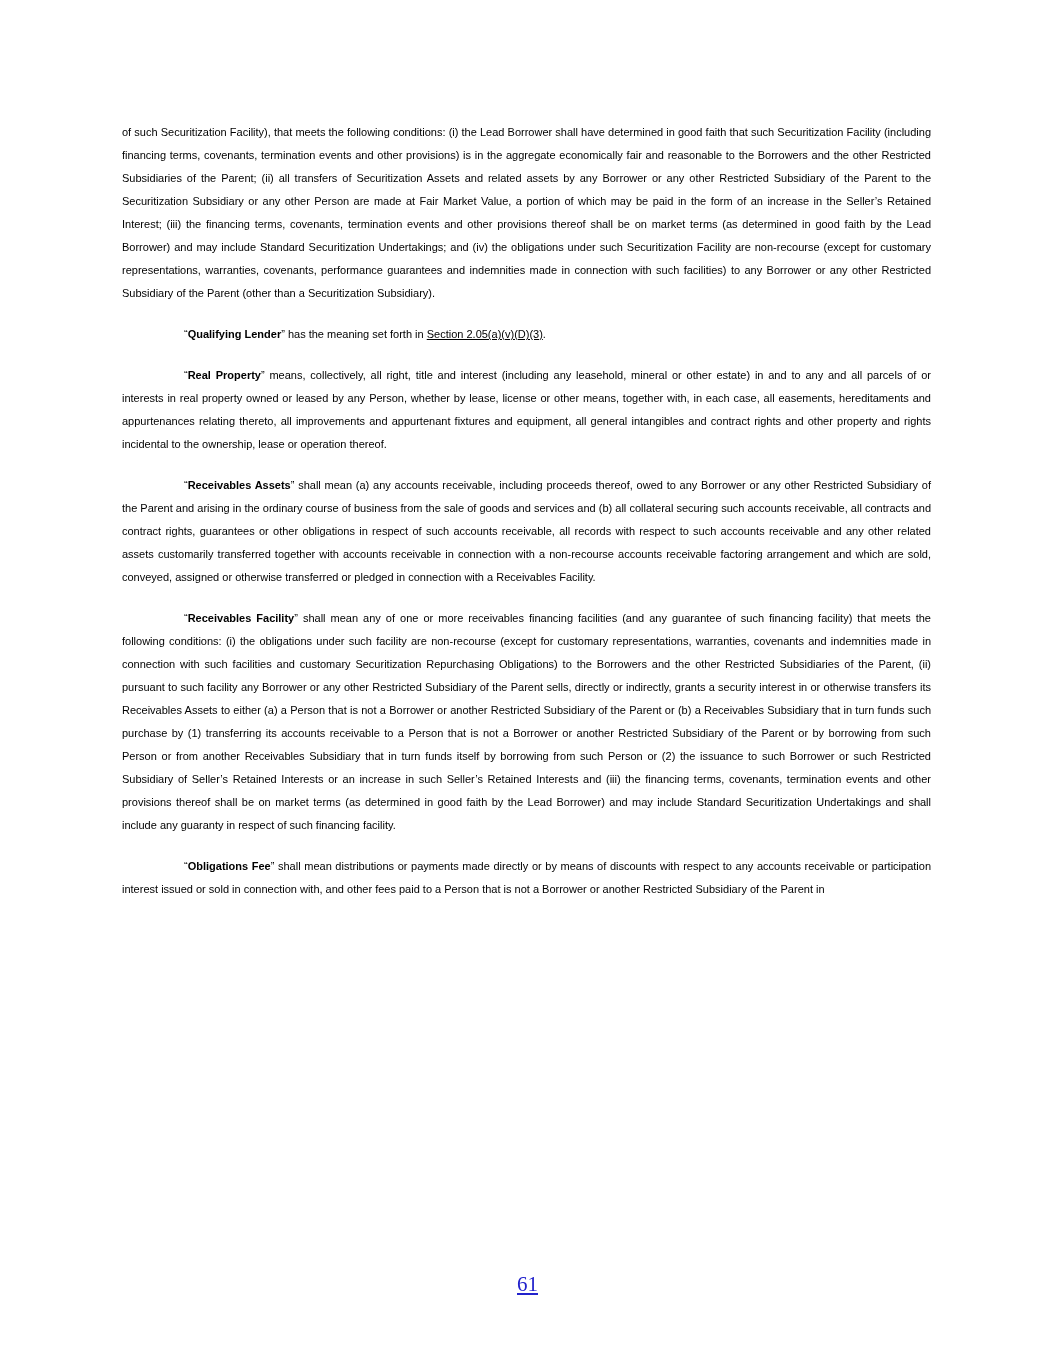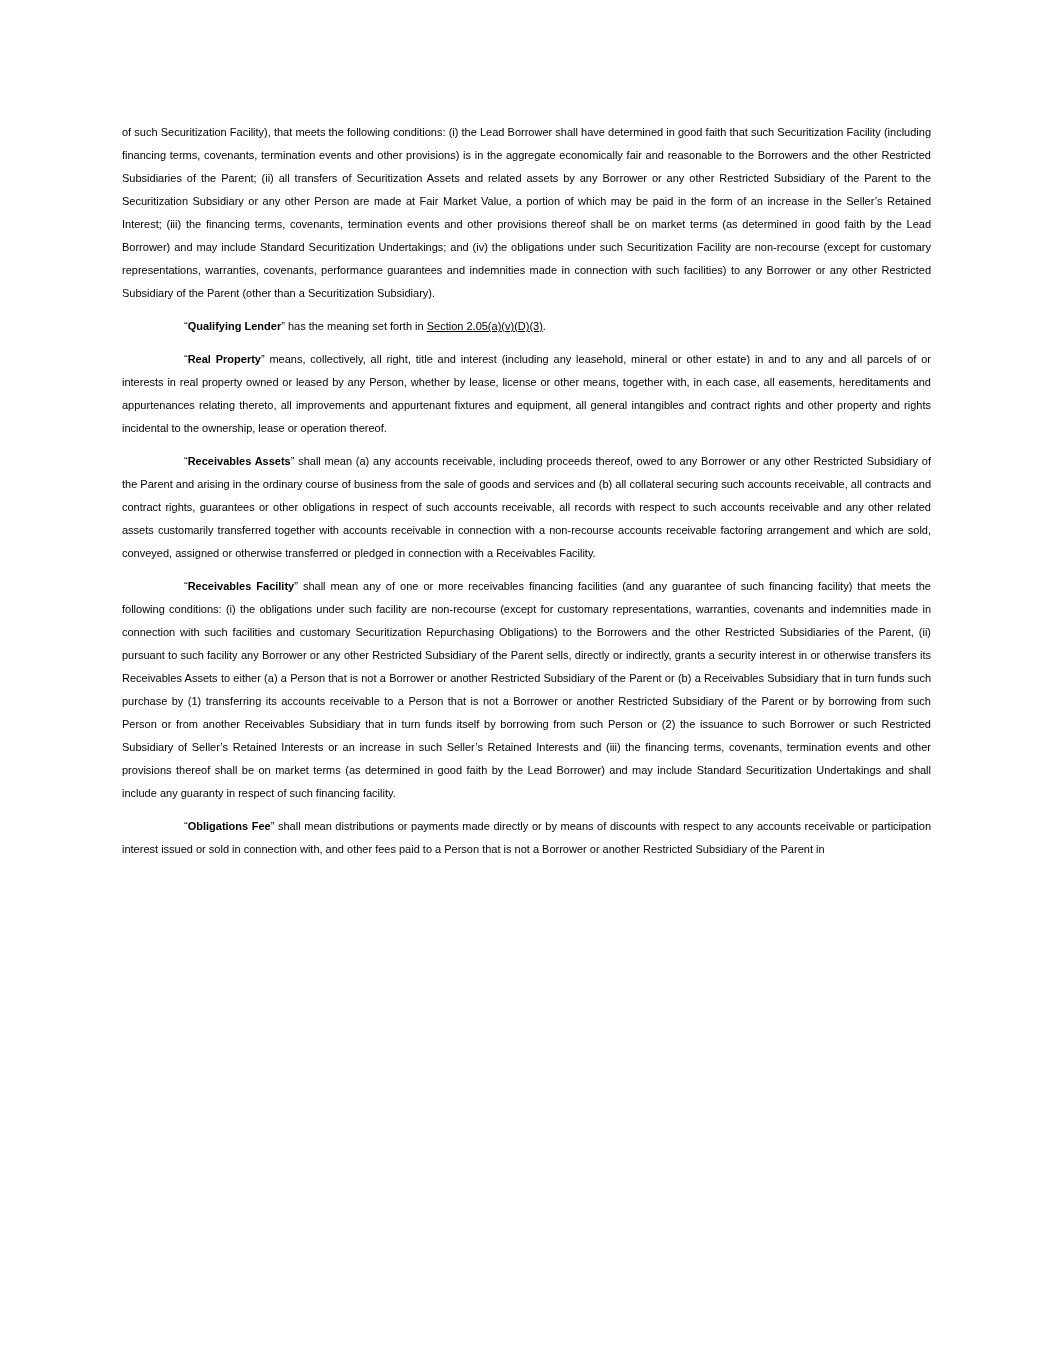--- a/index.html
+++ b/index.html
@@ -24,21 +24,21 @@
     font-size: 11px;
     line-height: 23px;
     color: #000000;
     text-align: justify;
   }
   .doc-body p {
     margin: 0;
     padding: 0;
   }
   .doc-body p + p {
-    margin-top: 10px;
+    margin-top: 18px;
   }
   .doc-body p.indent {
     text-indent: 62px;
   }
   .term {
     font-weight: bold;
   }
   .section-ref {
     text-decoration: underline;
     color: #000000;
@@ -64,13 +64,16 @@
 
 <div class="page">
   <div class="doc-body">
       <p><span>of such Securitization Facility), that meets the following conditions: (i) the Lead Borrower shall have determined in good faith that such Securitization Facility (including financing terms, covenants, termination events and other provisions) is in the aggregate economically fair and reasonable to the Borrowers and the other Restricted Subsidiaries of the Parent; (ii) all transfers of Securitization Assets and related assets by any Borrower or any other Restricted Subsidiary of the Parent to the Securitization Subsidiary or any other Person are made at Fair Market Value, a portion of which may be paid in the form of an increase in the Seller’s Retained Interest; (iii) the financing terms, covenants, termination events and other provisions thereof shall be on market terms (as determined in good faith by the Lead Borrower) and may include Standard Securitization Undertakings; and (iv) the obligations under such Securitization Facility are non-recourse (except for customary representations, warranties, covenants, performance guarantees and indemnities made in connection with such facilities) to any Borrower or any other Restricted Subsidiary of the Parent (other than a Securitization Subsidiary).</span></p>
       <p class="indent"><span>“</span><span class="term">Qualifying Lender</span><span>” has the meaning set forth in </span><span class="section-ref">Section 2.05(a)(v)(D)(3)</span><span>.</span></p>
       <p class="indent"><span>“</span><span class="term">Real Property</span><span>” means, collectively, all right, title and interest (including any leasehold, mineral or other estate) in and to any and all parcels of or interests in real property owned or leased by any Person, whether by lease, license or other means, together with, in each case, all easements, hereditaments and appurtenances relating thereto, all improvements and appurtenant fixtures and equipment, all general intangibles and contract rights and other property and rights incidental to the ownership, lease or operation thereof.</span></p>
       <p class="indent"><span>“</span><span class="term">Receivables Assets</span><span>” shall mean (a) any accounts receivable, including proceeds thereof, owed to any Borrower or any other Restricted Subsidiary of the Parent and arising in the ordinary course of business from the sale of goods and services and (b) all collateral securing such accounts receivable, all contracts and contract rights, guarantees or other obligations in respect of such accounts receivable, all records with respect to such accounts receivable and any other related assets customarily transferred together with accounts receivable in connection with a non-recourse accounts receivable factoring arrangement and which are sold, conveyed, assigned or otherwise transferred or pledged in connection with a Receivables Facility.</span></p>
       <p class="indent"><span>“</span><span class="term">Receivables Facility</span><span>” shall mean any of one or more receivables financing facilities (and any guarantee of such financing facility) that meets the following conditions: (i) the obligations under such facility are non-recourse (except for customary representations, warranties, covenants and indemnities made in connection with such facilities and customary Securitization Repurchasing Obligations) to the Borrowers and the other Restricted Subsidiaries of the Parent, (ii) pursuant to such facility any Borrower or any other Restricted Subsidiary of the Parent sells, directly or indirectly, grants a security interest in or otherwise transfers its Receivables Assets to either (a) a Person that is not a Borrower or another Restricted Subsidiary of the Parent or (b) a Receivables Subsidiary that in turn funds such purchase by (1) transferring its accounts receivable to a Person that is not a Borrower or another Restricted Subsidiary of the Parent or by borrowing from such Person or from another Receivables Subsidiary that in turn funds itself by borrowing from such Person or (2) the issuance to such Borrower or such Restricted Subsidiary of Seller’s Retained Interests or an increase in such Seller’s Retained Interests and (iii) the financing terms, covenants, termination events and other provisions thereof shall be on market terms (as determined in good faith by the Lead Borrower) and may include Standard Securitization Undertakings and shall include any guaranty in respect of such financing facility.</span></p>
       <p class="indent"><span>“</span><span class="term">Obligations Fee</span><span>” shall mean distributions or payments made directly or by means of discounts with respect to any accounts receivable or participation interest issued or sold in connection with, and other fees paid to a Person that is not a Borrower or another Restricted Subsidiary of the Parent in</span></p>
     </div>
+  <div class="page-footer">
+    <span class="page-number" style="color: rgb(34, 34, 204);">61</span>
+  </div>
 </div>
 
 </body></html>

